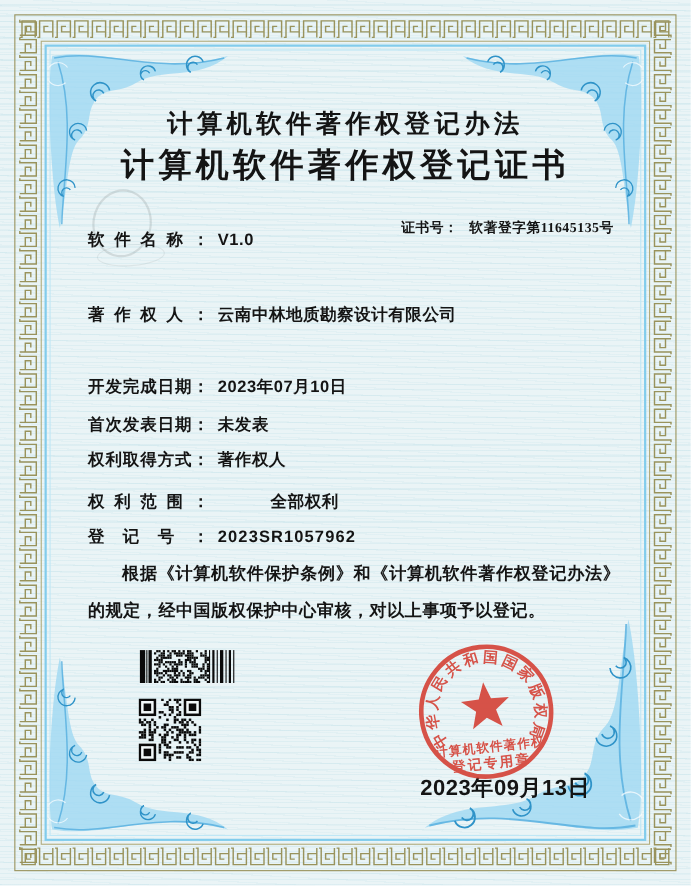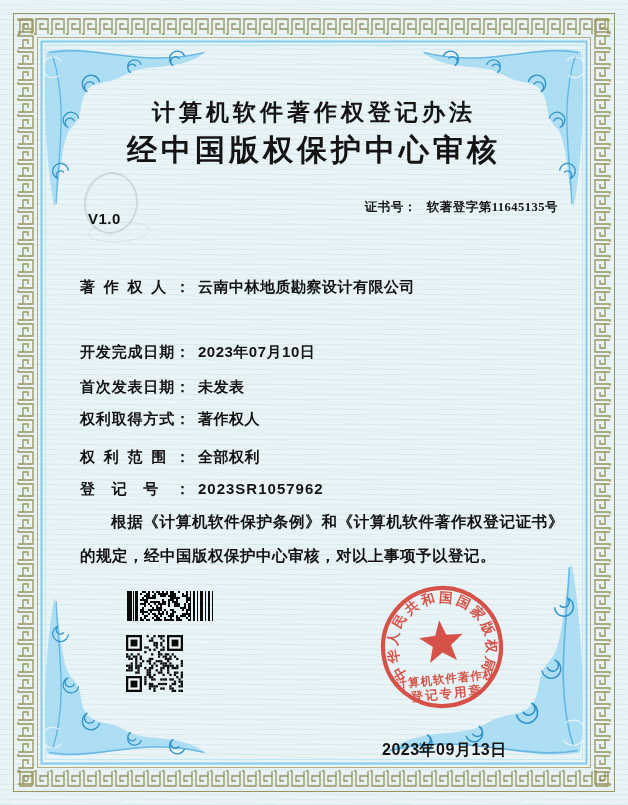--- a/index.html
+++ b/index.html
@@ -32,33 +32,33 @@
   .smudge2{left:88px;top:222px;width:62px;height:20px;border:1px solid rgba(150,158,160,.18);transform:rotate(-4deg);}
   .txt{position:absolute;z-index:3;font-weight:700;color:var(--ink);}
   .authority{left:0;top:97px;width:628px;text-align:center;font-size:23px;letter-spacing:4px;}
   .cert-title{left:0;top:130px;width:628px;text-align:center;font-size:30px;letter-spacing:4px;}
   .cert-no{top:182px;right:70px;font-size:12.5px;letter-spacing:.5px;margin-top:17px;}
   .cert-no .cn-label{margin-right:10px;}
   .row{position:absolute;left:80px;width:490px;display:flex;align-items:flex-start;z-index:3;font-weight:700;font-size:15px;font-family:"Liberation Sans",sans-serif;}
   .row .lbl{display:inline-block;width:110px;flex:0 0 110px;text-align:justify;text-align-last:justify;line-height:22px;}
   .row .val{margin-left:8px;line-height:22px;letter-spacing:.5px;}
   .row .val .v2{line-height:22px;}
-  .r1{top:208px;} .r2{top:276px;} .r3{top:341px;} .r4{top:376px;} .r5{top:408px;} .r6{top:446px;} .r7{top:478px;align-items:center;}
+  .r1{top:208px;} .r2{top:276px;} .r3{top:341px;} .r4{top:376px;} .r5{top:408px;} .r6{top:446px;gap:48px;} .r7{top:478px;align-items:center;}
   .r7 .val{letter-spacing:1px;}
   .statement{left:80px;top:505px;width:484px;font-size:15.5px;line-height:34px;text-indent:2em;text-align:justify;letter-spacing:.5px;font-family:"Liberation Sans",sans-serif;}
   .codes{position:absolute;z-index:3;}
   #barcode{left:127px;top:591px;}
   #qrcode{left:126px;top:635px;}
   .seal{position:absolute;left:376px;top:581px;z-index:5;opacity:.92;}
   .seal .ring{fill:none;stroke:var(--red);stroke-width:4.2;}
   .seal .star{fill:var(--red);}
   .seal text{fill:var(--red);font-weight:700;font-family:"Liberation Sans",sans-serif;}
   .seal .l1{font-size:11.5px;letter-spacing:1px;}
   .seal .l2{font-size:12.5px;letter-spacing:2px;}
-  .issue-date{left:382px;top:740px;font-size:16px;letter-spacing:.5px;z-index:4;font-family:"Liberation Sans",sans-serif;}
+  .issue-date{left:382px;top:703px;font-size:20px;letter-spacing:.5px;z-index:4;font-family:"Liberation Sans",sans-serif;}
 </style>
 </head>
 <body>
 
 <div class="page">
 
   <svg id="frame" class="frame" width="628" height="805" viewBox="0 0 628 805">
     <rect x="13.5" y="13.5" width="601" height="778" fill="none" stroke="var(--gold)" stroke-width="1"></rect>
     <rect x="37.5" y="37.5" width="553" height="730" fill="none" stroke="var(--gold2)" stroke-width="1" opacity=".85"></rect>
     <rect x="41.5" y="41.5" width="545" height="722" fill="none" stroke="var(--blue)" stroke-width="2"></rect>
@@ -263,26 +263,27 @@
       <use href="#flourish"></use>
     </svg>
   <svg class="fl fl-br" width="200" height="200">
       <use href="#flourish"></use>
     </svg>
 
   <div class="smudge smudge1"></div>
   <div class="smudge smudge2"></div>
 
   <div class="txt authority">计算机软件著作权登记办法</div>
-  <div class="txt cert-title">经中国版权保护中心审核</div>
+  <div class="txt cert-title">计算机软件著作权登记证书</div>
   <div class="txt cert-no">
     <span class="cn-label">证书号：</span><span>软著登字第11645135号</span>
   </div>
 
   <div class="row r1">
+    <span class="lbl">软件名称：</span>
     <span class="val">
       <div class="v2">V1.0</div>
     </span>
   </div>
   <div class="row r2">
     <span class="lbl">著作权人：</span>
     <span class="val">云南中林地质勘察设计有限公司</span>
   </div>
   <div class="row r3">
     <span class="lbl">开发完成日期：</span>
@@ -298,21 +299,21 @@
   </div>
   <div class="row r6">
     <span class="lbl">权利范围：</span>
     <span class="val">全部权利</span>
   </div>
   <div class="row r7">
     <span class="lbl">登记号：</span>
     <span class="val">2023SR1057962</span>
   </div>
 
-  <div class="txt statement">根据《计算机软件保护条例》和《计算机软件著作权登记证书》的规定，经中国版权保护中心审核，对以上事项予以登记。</div>
+  <div class="txt statement">根据《计算机软件保护条例》和《计算机软件著作权登记办法》的规定，经中国版权保护中心审核，对以上事项予以登记。</div>
 
   <svg id="barcode" class="codes" width="88" height="30" viewBox="0 0 88 30">
       <rect x="0" y="0" width="5" height="30" fill="#0a0a0a"></rect>
       <rect x="6" y="0" width="1" height="30" fill="#0a0a0a"></rect>
       <rect x="8" y="0" width="3" height="30" fill="#0a0a0a"></rect>
       <rect x="13" y="2" width="2" height="2" fill="#0a0a0a"></rect>
       <rect x="13" y="8" width="2" height="2" fill="#0a0a0a"></rect>
       <rect x="13" y="12" width="2" height="2" fill="#0a0a0a"></rect>
       <rect x="13" y="18" width="2" height="2" fill="#0a0a0a"></rect>
       <rect x="13" y="20" width="2" height="2" fill="#0a0a0a"></rect>

